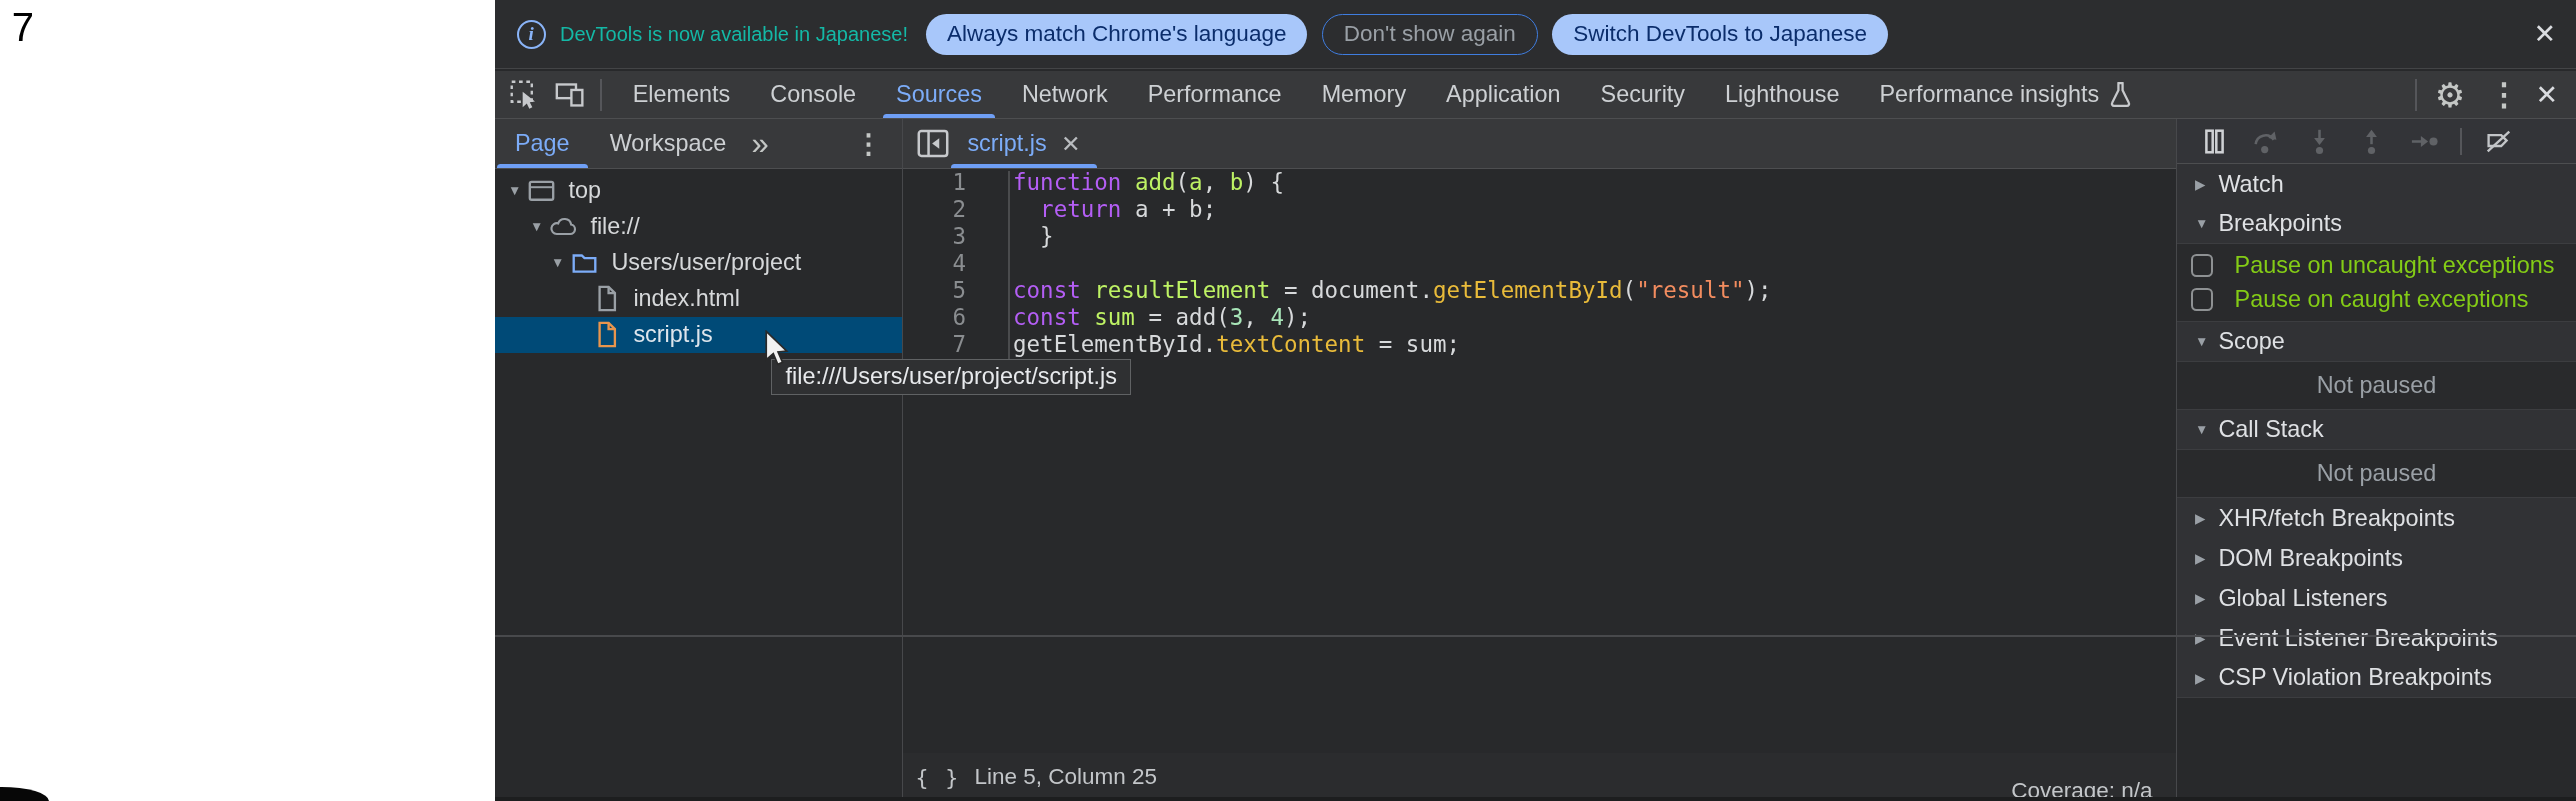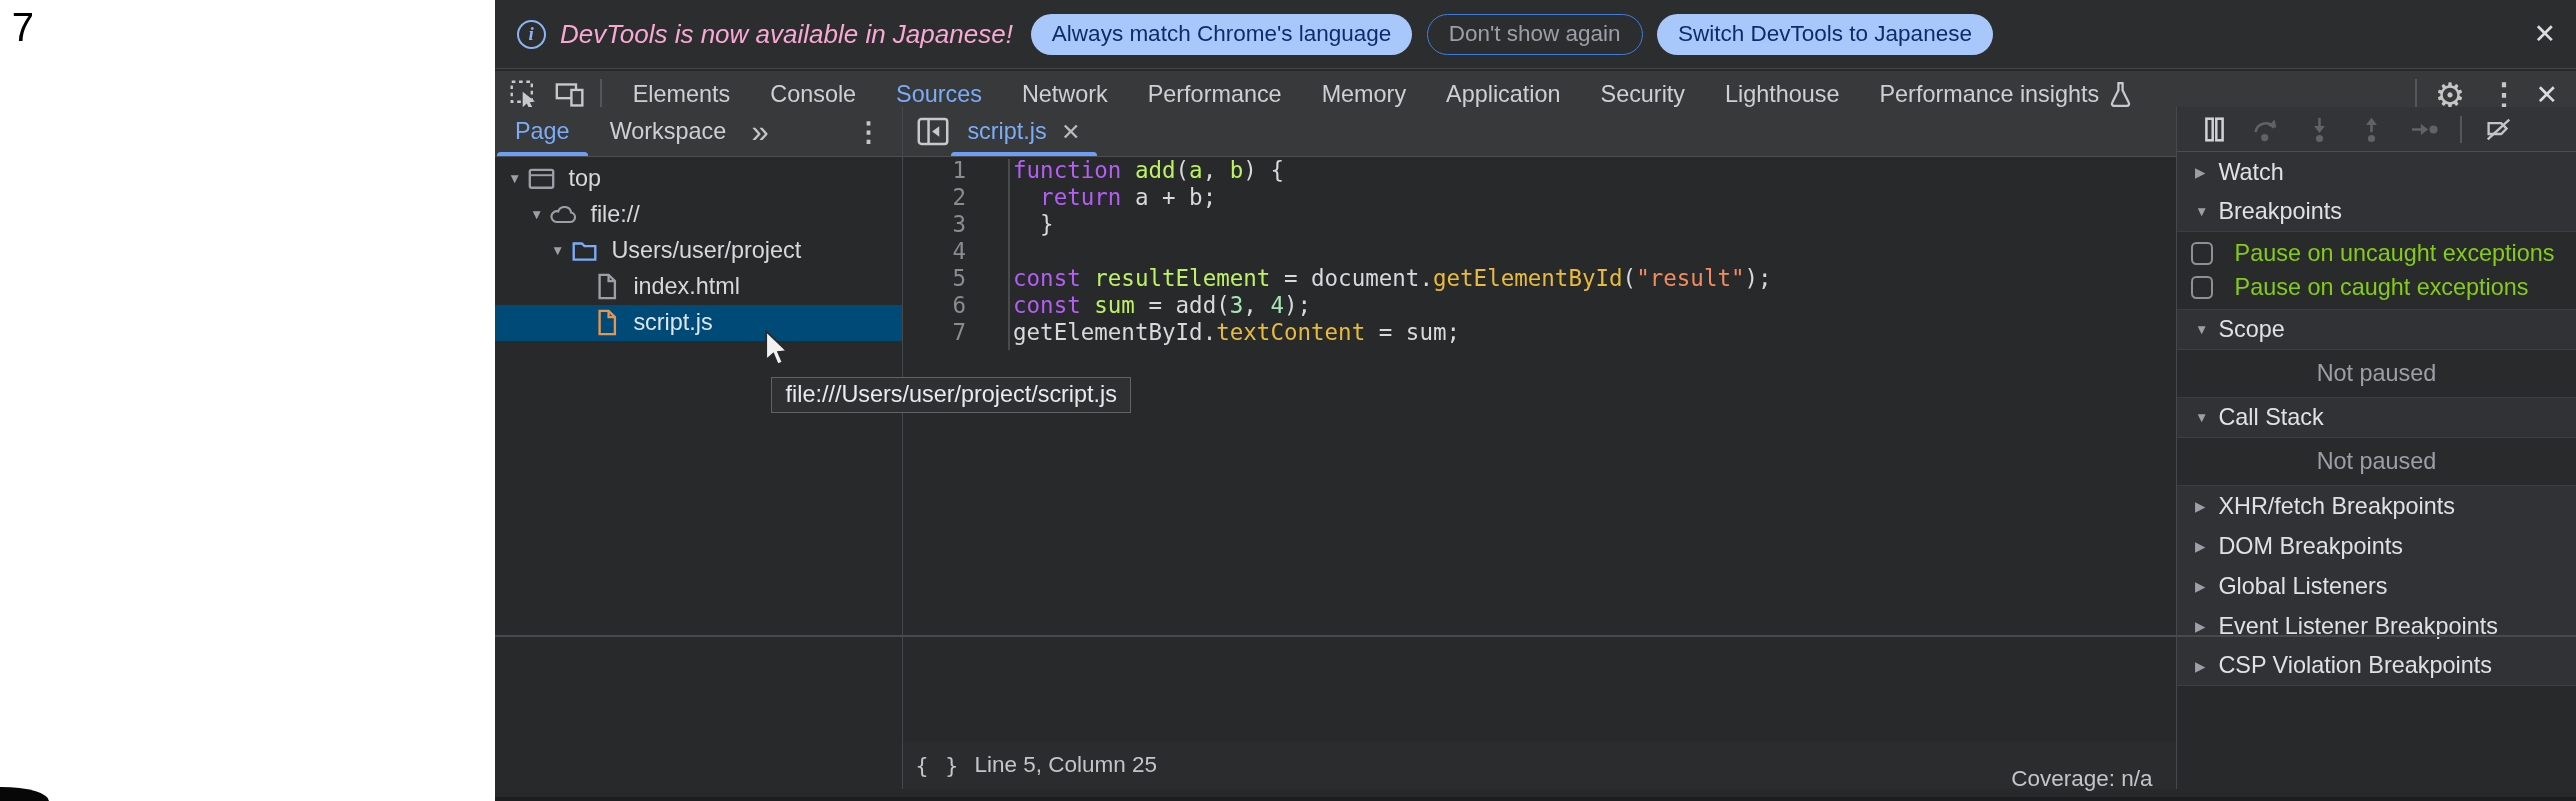--- a/index.html
+++ b/index.html
@@ -14,21 +14,21 @@
 
   
   #devtools { position:absolute; left:495px; top:0; width:2081px; height:801px; background:#28292b; color:#d6d8da; }
 
   
   #banner { position:absolute; left:0; top:0; width:100%; height:69px; background:#2c2d2f;
             border-bottom:1.8px solid #434446; display:flex; align-items:center; }
   .info-circle { width:29px; height:29px; border:2.7px solid #8ab4f8; border-radius:50%; color:#8ab4f8;
                  display:flex; align-items:center; justify-content:center; font-size:19px; font-weight:bold;
                  margin-left:21.6px; flex:0 0 auto; font-style:italic; font-family:"Liberation Serif", serif; }
-  #banner-msg { font-size:26px; color:#f9a8d4; margin:0 18px 0 14.4px; white-space:nowrap;font-style:italic; }
+  #banner-msg { font-size:20px; color:#14b8a6; margin:0 18px 0 14.4px; white-space:nowrap; }
   .pill { font-family:"Liberation Sans", sans-serif; font-size:22.5px; border-radius:21px; height:41px;
           padding:0 21px; margin-right:14.4px; white-space:nowrap; cursor:pointer; }
   .pill.filled { background:#a8c7fa; color:#0b2d6b; border:none; }
   .pill.outline { background:transparent; color:#9aa0a6; border:1.8px solid #3f7de0; }
   #banner-spacer { flex:1; }
   #banner-close { font-size:27px; color:#dadce0; margin-right:20px; cursor:pointer; }
 
   
   #tabbar { position:absolute; left:0; top:71px; width:100%; height:48px; background:#38393b;
             border-bottom:1.8px solid #4d4e50; display:flex; align-items:center;text-align:center; }
@@ -39,21 +39,21 @@
          cursor:pointer; white-space:nowrap; gap:9px; }
   .tab.selected { color:#7cacf8; }
   .tab.selected::after { content:""; position:absolute; left:7.2px; right:7.2px; bottom:0; height:4.5px;
                          background:#6f9ff5; border-radius:3.6px 3.6px 0 0; }
   #tabbar-right { margin-left:auto; display:flex; align-items:center; height:100%; }
   #gear { font-size:34px; color:#c4c7c5; cursor:pointer; margin:0 7.2px; }
   #kebab { font-size:31px; color:#c4c7c5; cursor:pointer; margin:0 16px; font-weight:bold; }
   #dt-close { font-size:27px; color:#dadce0; cursor:pointer; margin-right:18px; }
 
   
-  #main { position:absolute; left:0; top:107px; width:100%; height:682px; display:flex; }
+  #main { position:absolute; left:0; top:119px; width:100%; height:682px; display:flex; }
   #navigator { width:408px; flex:0 0 auto; border-right:1.8px solid #47484b; position:relative; background:#28292b; }
   #editor { flex:1 1 auto; position:relative; background:#28292b; display:flex; flex-direction:column; }
   #sidebar { width:400px; flex:0 0 auto; border-left:1.8px solid #47484b; background:#28292b; position:relative; }
 
   
   #nav-toolbar { height:50px; background:#38393b; border-bottom:1.8px solid #4d4e50; display:flex; align-items:center; }
   .nav-tab { position:relative; height:100%; display:flex; align-items:center; padding:0 20px; font-size:23.4px;
              color:#cdd0d3; cursor:pointer; }
   .nav-tab.selected { color:#7cacf8; }
   .nav-tab.selected::after { content:""; position:absolute; left:1.8px; right:1.8px; bottom:0; height:4.5px;
@@ -106,21 +106,21 @@
   .sb-section { display:flex; align-items:center; height:40px; background:#313235; font-size:23.4px; color:#dfe1e4; cursor:pointer; }
   .sb-section.bordered { border-bottom:1.8px solid #3c3d40; }
   .sb-arrow { width:23.4px; margin-left:18px; font-size:13.5px; color:#9aa0a6; flex:0 0 auto; }
   .sb-content { background:#292a2c; border-bottom:1.8px solid #3c3d40; }
   .cb-row { height:34px; display:flex; align-items:center; font-size:23.4px; color:#84cc16; cursor:pointer; }
   .cb-box { width:22.5px; height:22.5px; border:2.7px solid #8e9193; border-radius:5.4px; margin-left:13.5px; margin-right:21.6px; flex:0 0 auto; background:transparent; }
   .msg-row { height:47px; display:flex; align-items:center; justify-content:center; font-size:23.4px; color:#9aa0a6; }
   .cb-pad { height:4.5px; }
 
   
-  #tooltip { position:absolute; left:276px; top:377px; height:36px; line-height:32px; padding:0 13.5px;
+  #tooltip { position:absolute; left:276px; top:359px; height:36px; line-height:32px; padding:0 13.5px;
              background:#2f3032; border:1.8px solid #606264; color:#e8eaed; font-size:23.4px; white-space:nowrap; z-index:9; }
   #cursor { position:absolute; left:268px; top:330px; z-index:10; }
 
   svg { display:block; }
 </style>
 </head>
 <body>
 
 <div id="stage">
 

